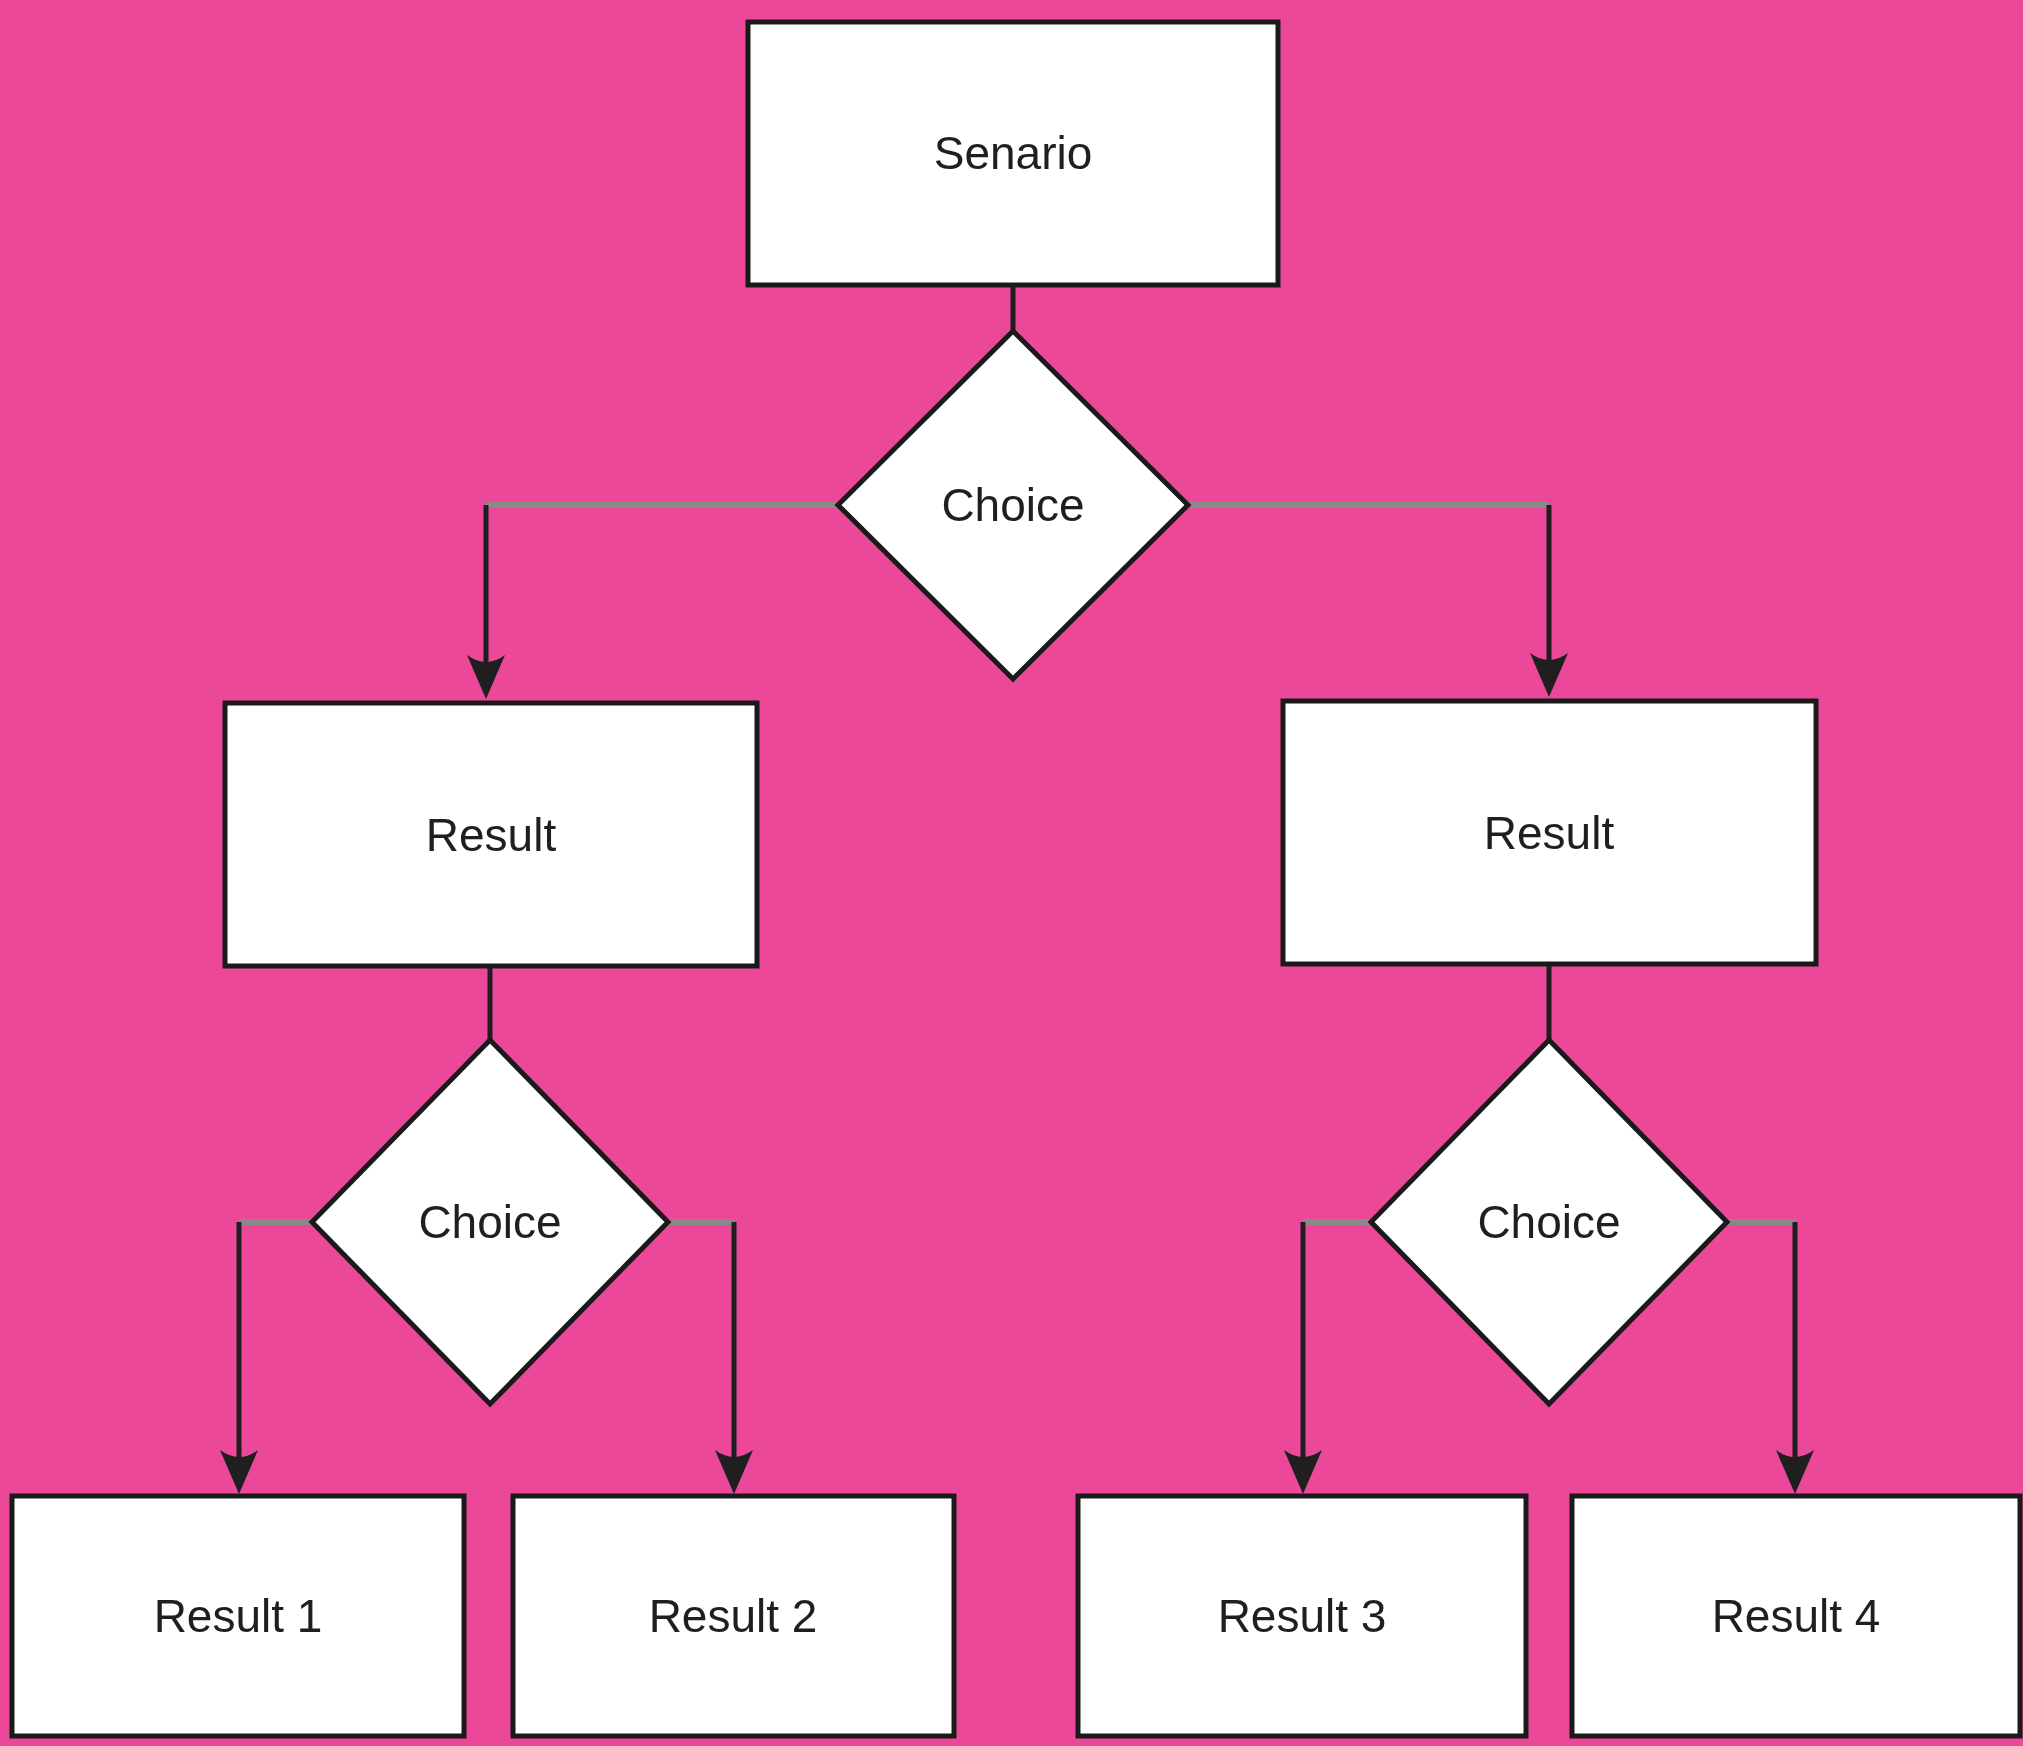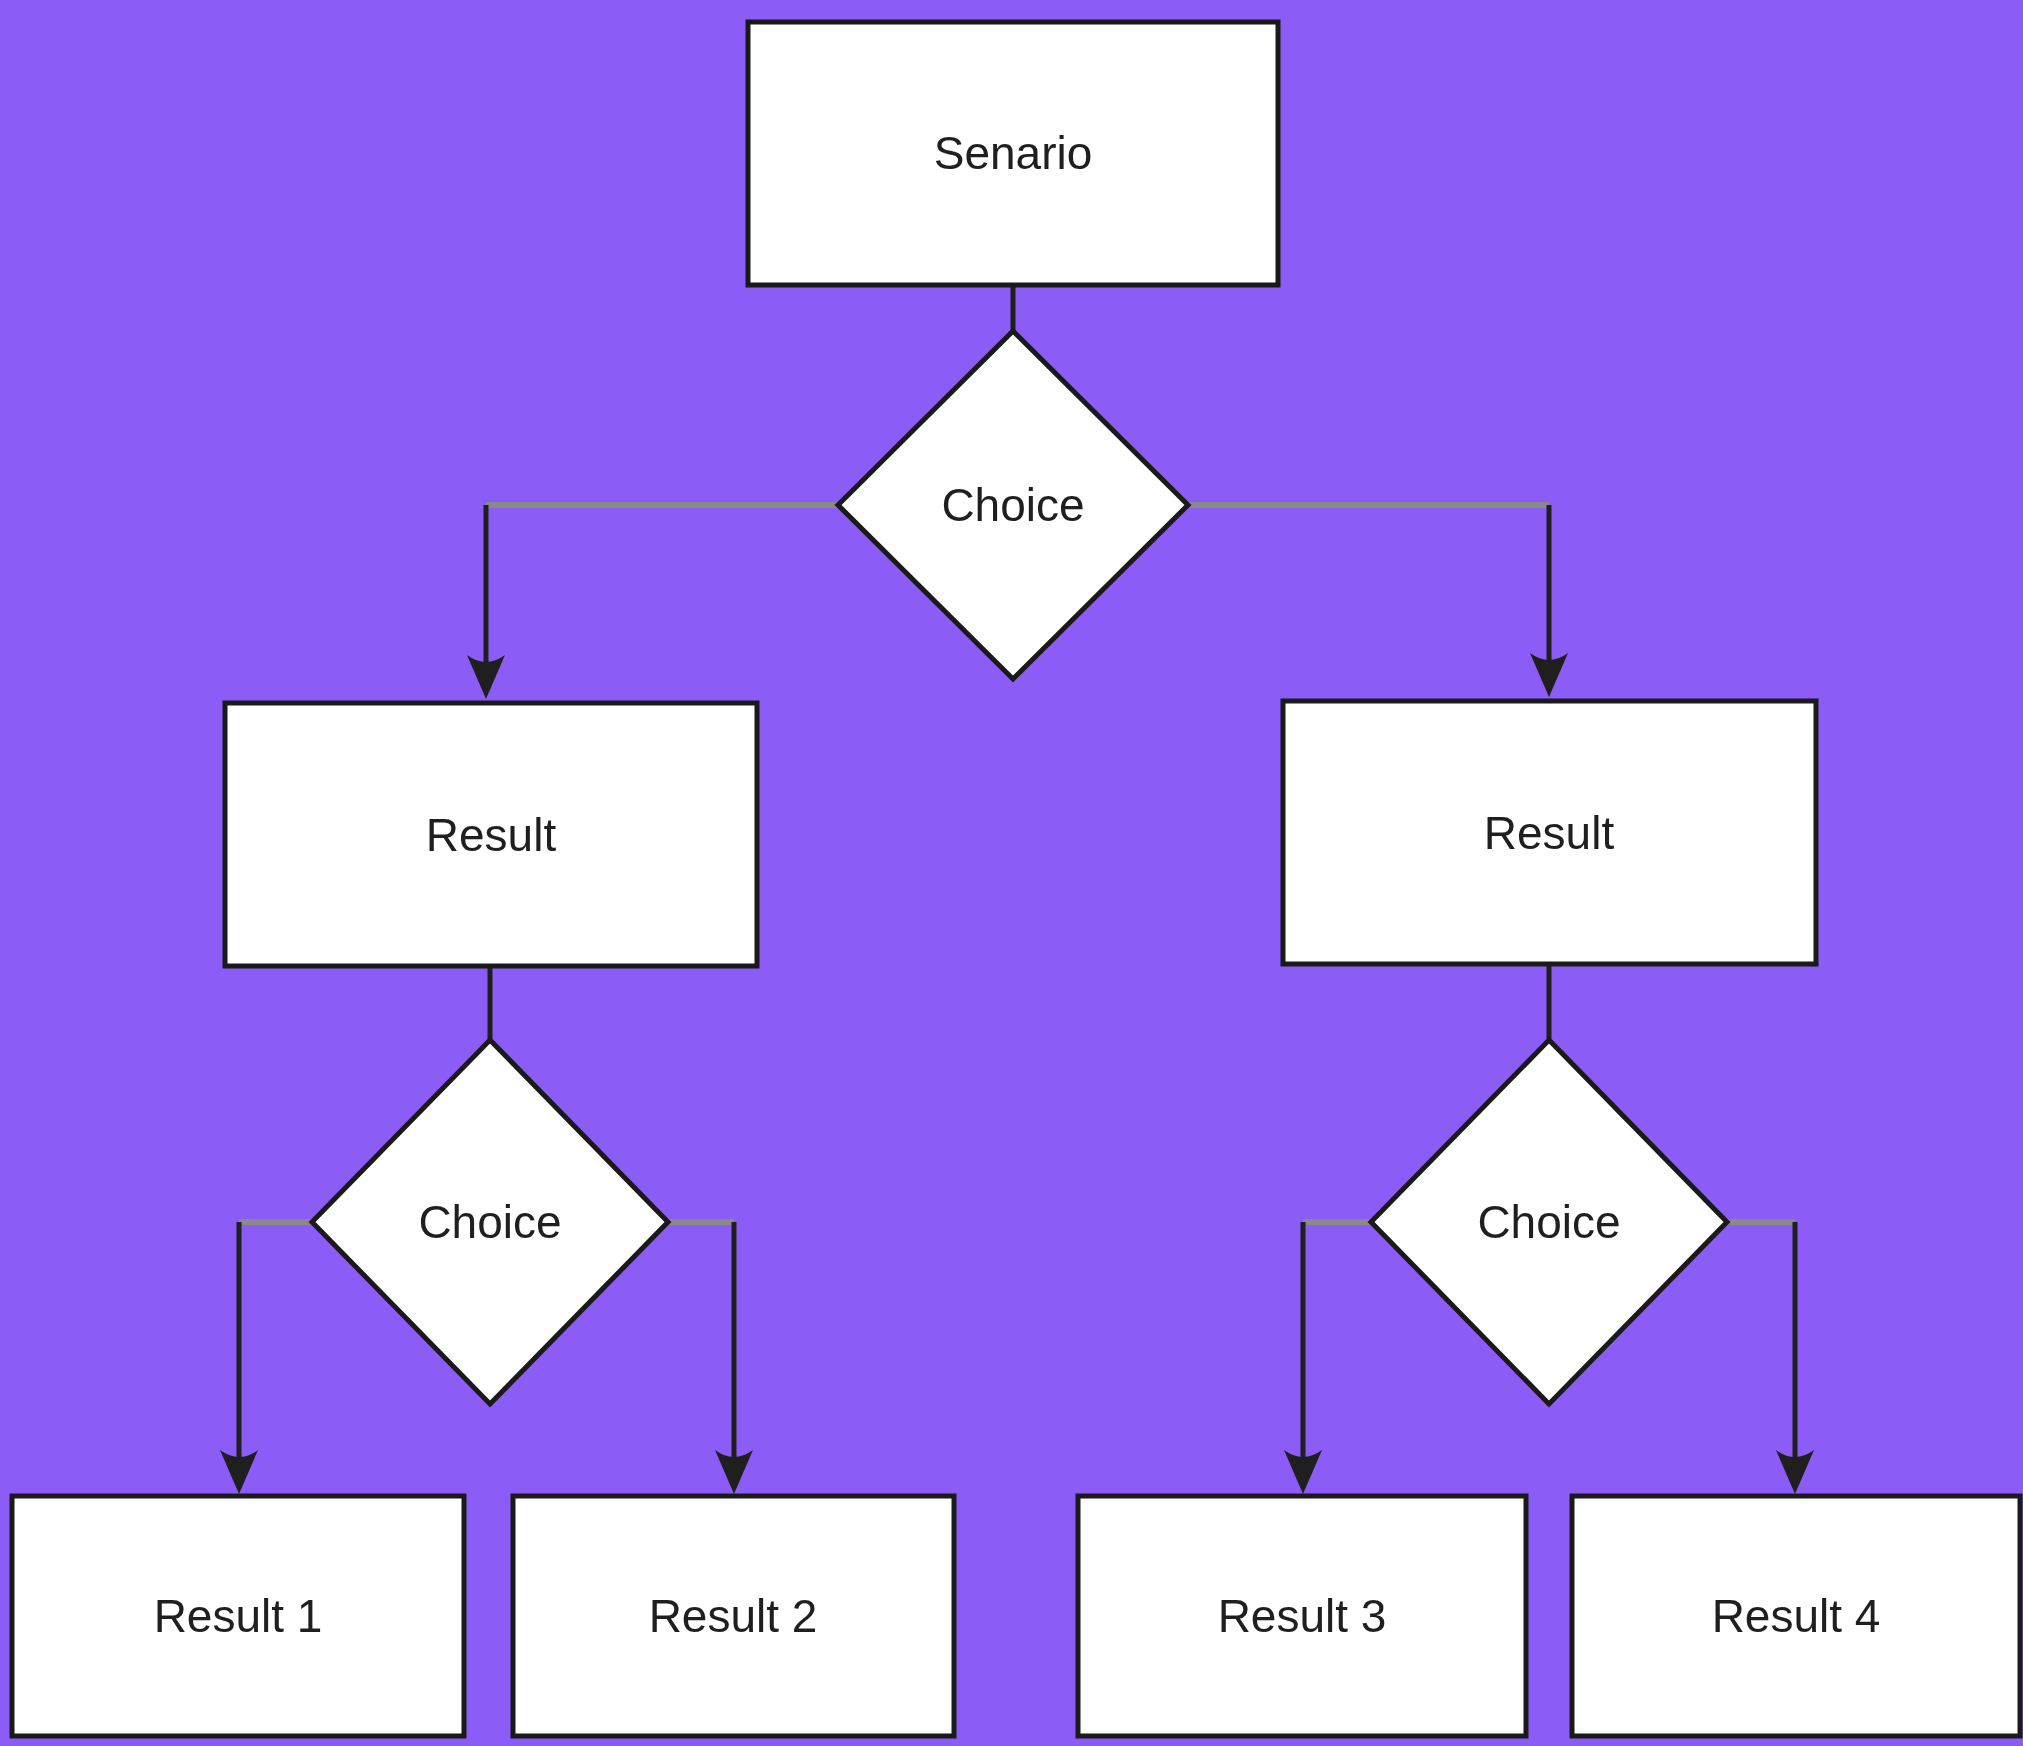--- a/index.html
+++ b/index.html
@@ -4,21 +4,21 @@
 <style>
   html, body {
     margin: 0;
     padding: 0;
     background: #ffffff;
   }
   .canvas {
     position: relative;
     width: 2023px;
     height: 1746px;
-    background: #8b5cf6;
+    background: #ec4899;
     overflow: hidden;
   }
   svg.flow {
     display: block;
     width: 2023px;
     height: 1746px;
   }
   .shape {
     fill: #ffffff;
     stroke: #1a1a1a;

